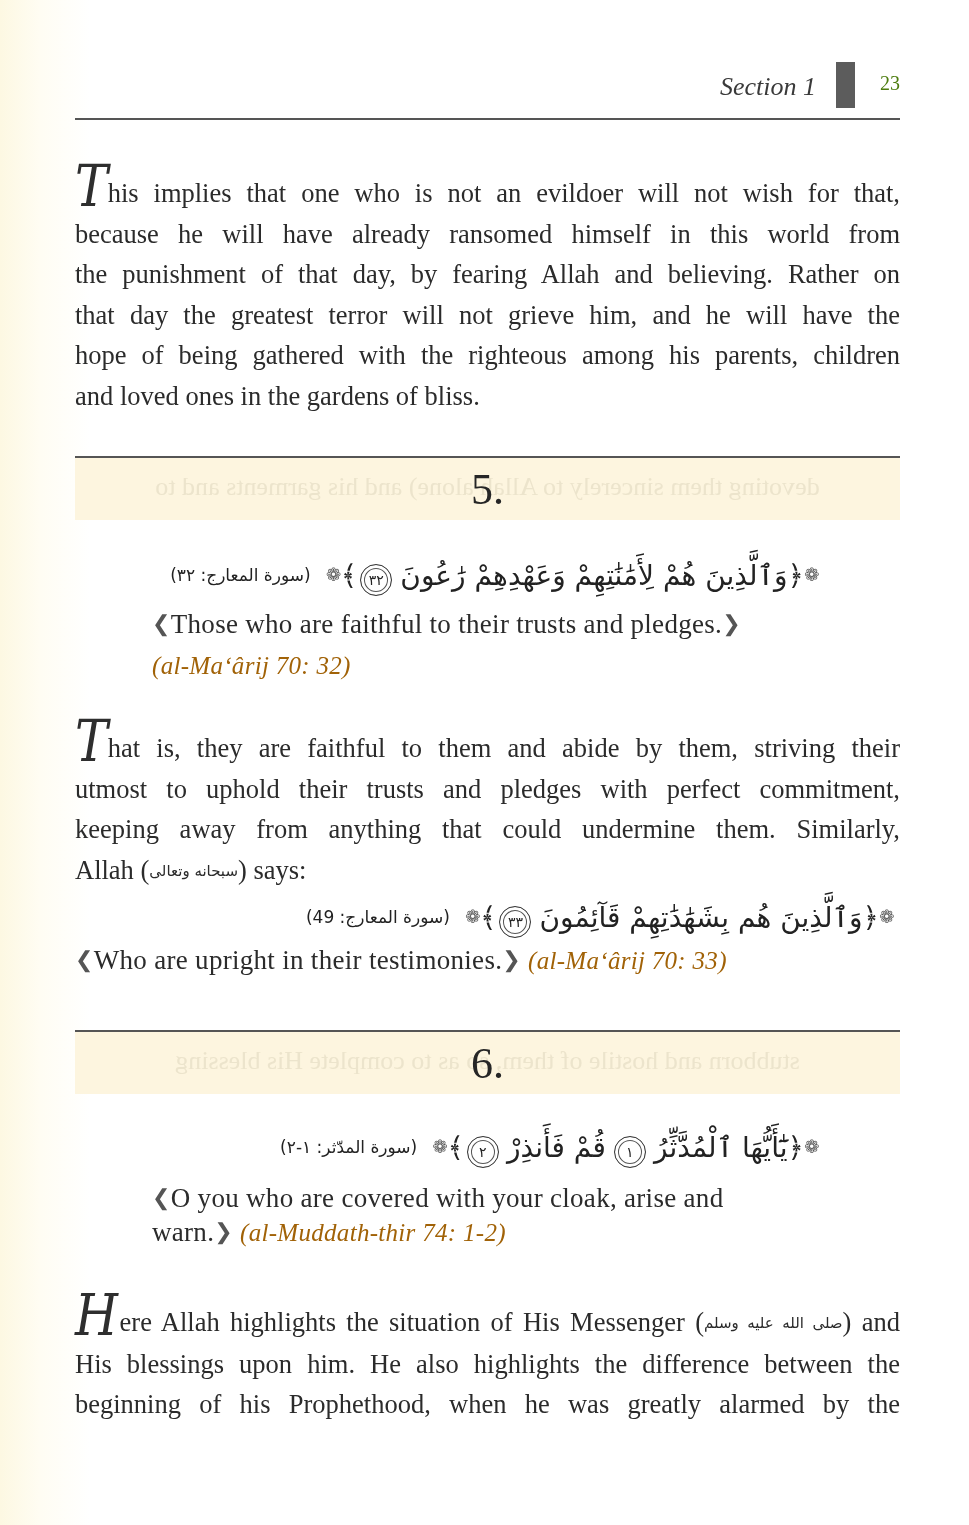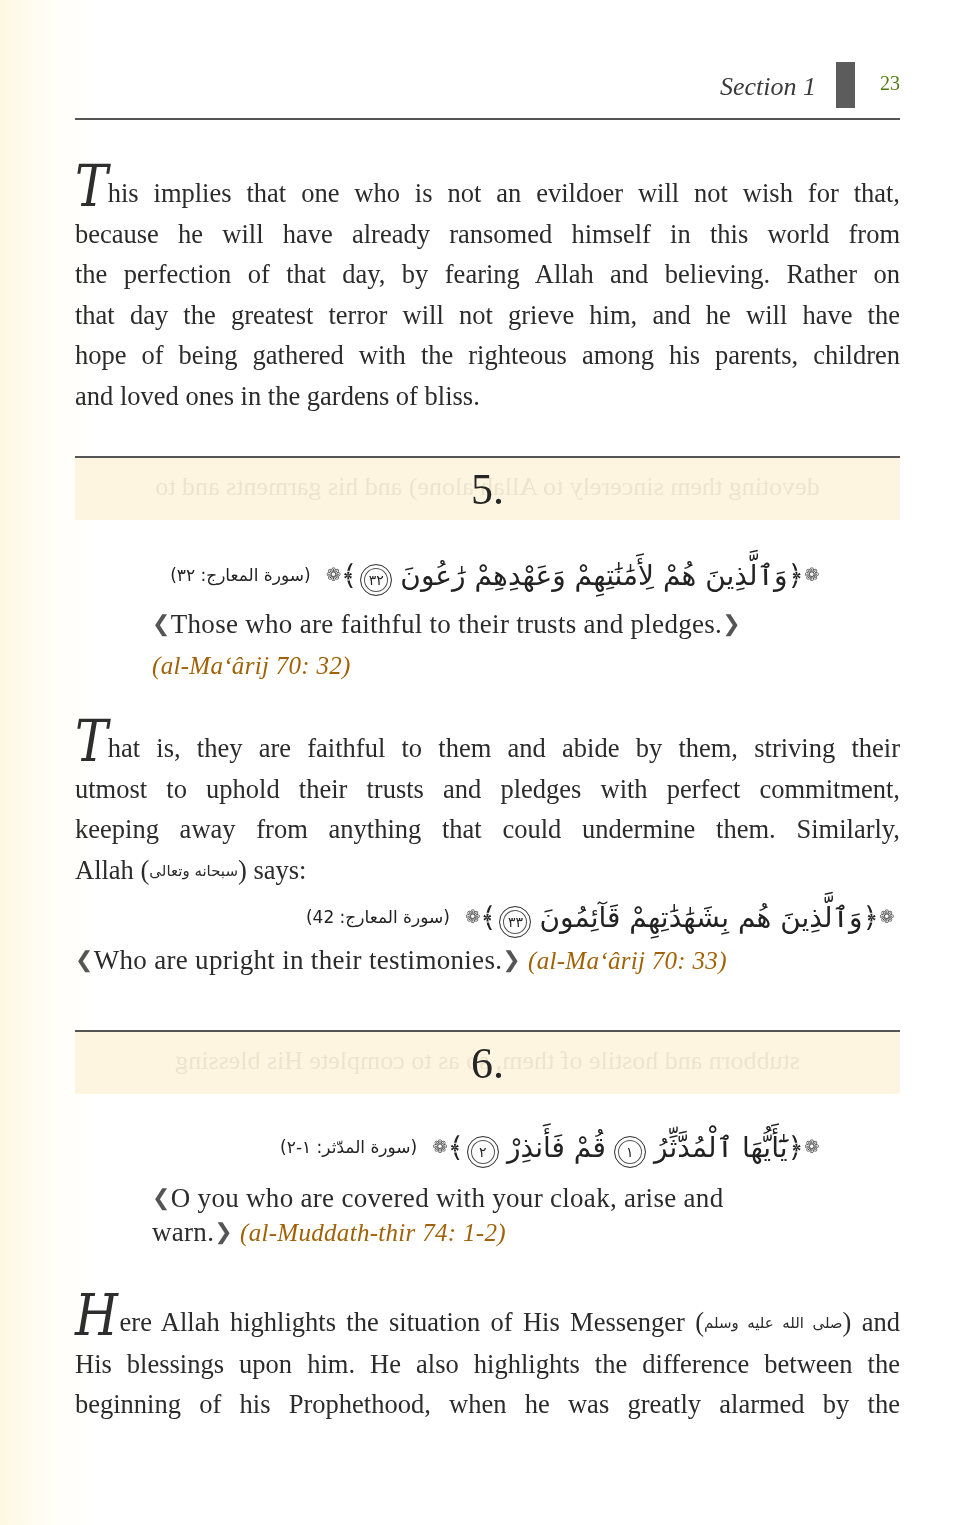--- a/index.html
+++ b/index.html
@@ -198,21 +198,21 @@
   <div class="running-header">
     <span class="header-section">Section 1</span>
     <span class="header-bar"></span>
     <span class="header-page">23</span>
     <div class="header-rule"></div>
   </div>
 
   <div class="para" style="top:166px;">
     <span class="line"><span class="dropcap">T</span><span>his implies that one who is not an evildoer will not wish for that,</span></span>
     <span class="line">because he will have already ransomed himself in this world from</span>
-    <span class="line">the perfection of that day, by fearing Allah and believing. Rather on</span>
+    <span class="line">the punishment of that day, by fearing Allah and believing. Rather on</span>
     <span class="line">that day the greatest terror will not grieve him, and he will have the</span>
     <span class="line">hope of being gathered with the righteous among his parents, children</span>
     <span class="line last">and loved ones in the gardens of bliss.</span>
   </div>
 
   <div class="num-band" style="top:456px;">
     <div class="num-rule"></div>
     <div class="num-shade">
       <div class="num-ghost">devoting them sincerely to Allah alone) and his garments and to</div>
       <div class="num-label">5.</div>
@@ -235,21 +235,21 @@
   <div class="para" style="top:721px;">
     <span class="line"><span class="dropcap">T</span><span>hat is, they are faithful to them and abide by them, striving their</span></span>
     <span class="line">utmost to uphold their trusts and pledges with perfect commitment,</span>
     <span class="line">keeping away from anything that could undermine them. Similarly,</span>
     <span class="line last"><span>Allah (</span><span class="honor">سبحانه وتعالى</span><span>) says:</span></span>
   </div>
 
   <div class="arabic-line" style="right:75px; top:890px;">
     <span class="orn">❁</span><span class="arabic-verse">﴿</span><span class="arabic-verse">وَٱلَّذِينَ هُم بِشَهَٰدَٰتِهِمْ قَآئِمُونَ</span>
     <span class="ayah-marker">٣٣</span><span class="arabic-verse">﴾</span><span class="orn">❁</span>
-    <span class="arabic-ref">(سورة المعارج: 42)</span>
+    <span class="arabic-ref">(سورة المعارج: 49)</span>
   </div>
 
   <div class="trans" style="left:75px; top:940px;">
     <span class="qo">❮</span><span>Who are upright in their testimonies.</span><span class="qo">❯</span>
     <span class="ref">(al-Ma‘ârij 70: 33)</span>
   </div>
 
   <div class="num-band" style="top:1030px;">
     <div class="num-rule"></div>
     <div class="num-shade">

